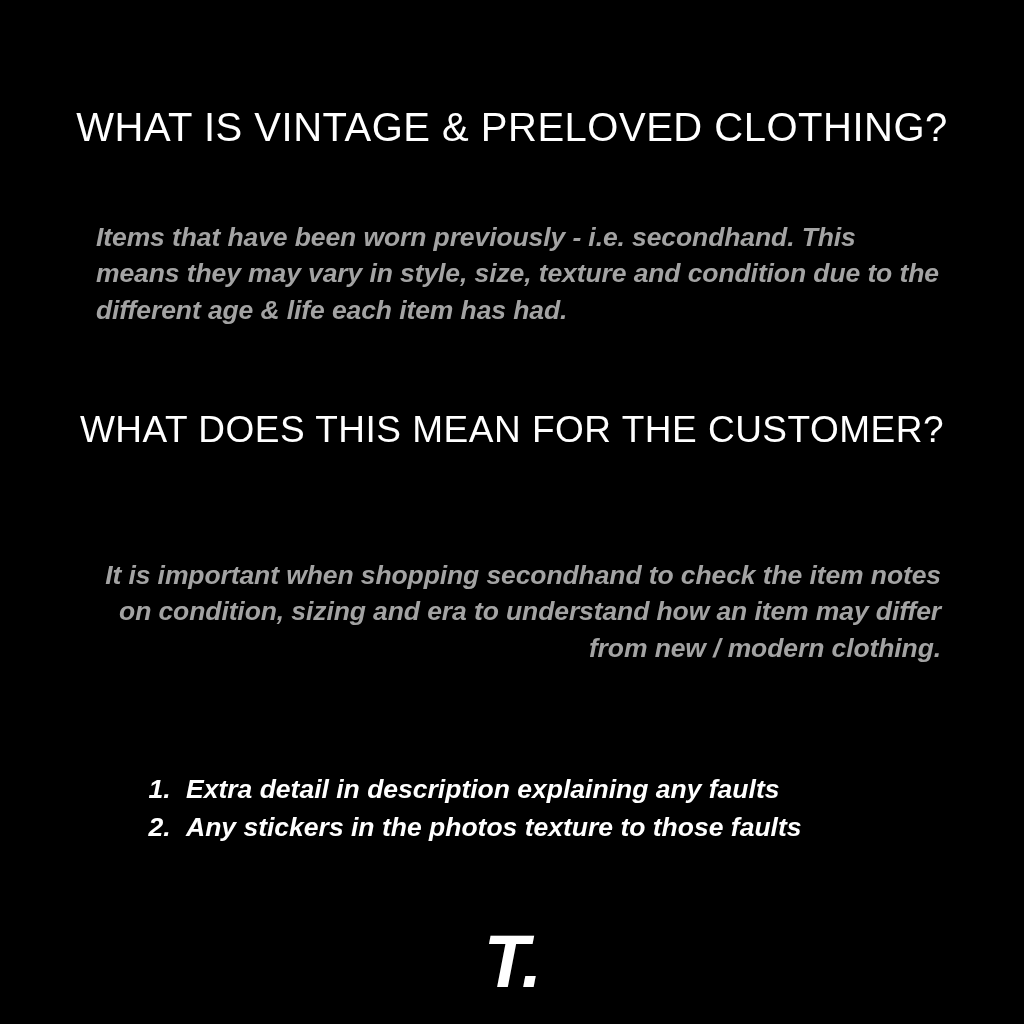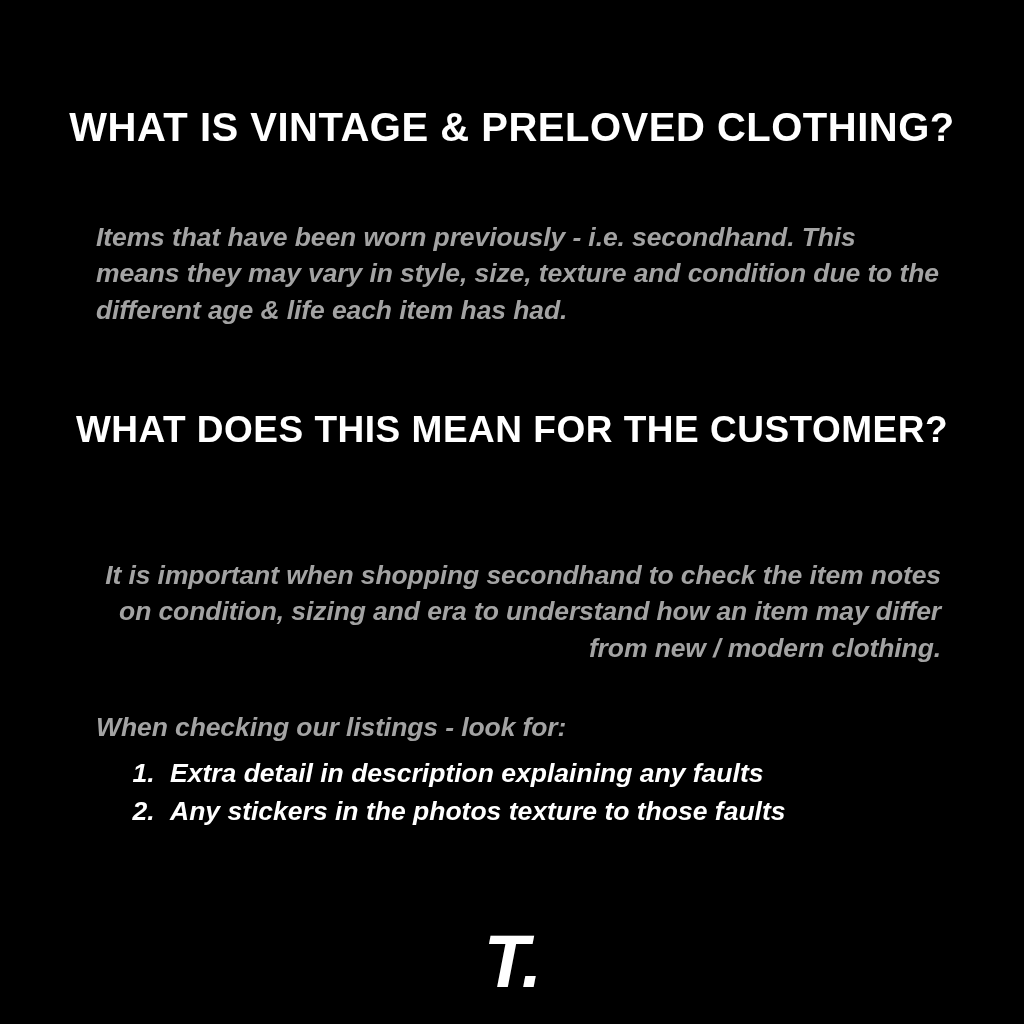--- a/index.html
+++ b/index.html
@@ -16,21 +16,21 @@
     position: relative;
   }
   .page {
     width: 1024px;
     height: 1024px;
     background: #000000;
     position: relative;
     box-sizing: border-box;
   }
   .heading {
-    font-weight: bold;
+    font-weight: normal;
     font-style: normal;
     text-align: center;
     letter-spacing: 0.5px;
     color: #ffffff;
     line-height: 1.12;
   }
   .h-main {
     font-size: 40px;
     position: absolute;
     top: 78px;
@@ -71,21 +71,21 @@
     position: absolute;
     top: 682px;
     left: 96px;
     width: 845px;
   }
   ol.faults {
     position: absolute;
     top: 754px;
     left: 96px;
     width: 845px;
-    margin: 0;
+    margin: 16px;
     padding-left: 66px;
     font-style: italic;
     font-weight: bold;
     font-size: 26.5px;
     line-height: 1.45;
     color: #ffffff;
   }
   ol.faults li {
     padding-left: 8px;
   }
@@ -109,21 +109,20 @@
 <div class="page">
 
   <h1 class="heading h-main">WHAT IS VINTAGE &amp; PRELOVED CLOTHING?</h1>
 
   <p class="body-text p1">Items that have been worn previously - i.e. secondhand. This means they may vary in style, size, texture and condition due to the different age &amp; life each item has had.</p>
 
   <h2 class="heading h-second">WHAT DOES THIS MEAN FOR THE CUSTOMER?</h2>
 
   <p class="body-text p2">It is important when shopping secondhand to check the item notes on condition, sizing and era to understand how an item may differ from new / modern clothing.</p>
 
-  <p class="body-text p3">When checking our listings - look for:</p>
 
   <ol class="faults">
     <li>Extra detail in description explaining any faults</li>
     <li>Any stickers in the photos texture to those faults</li>
   </ol>
 
   <div class="logo">T.</div>
 
 </div>
 

